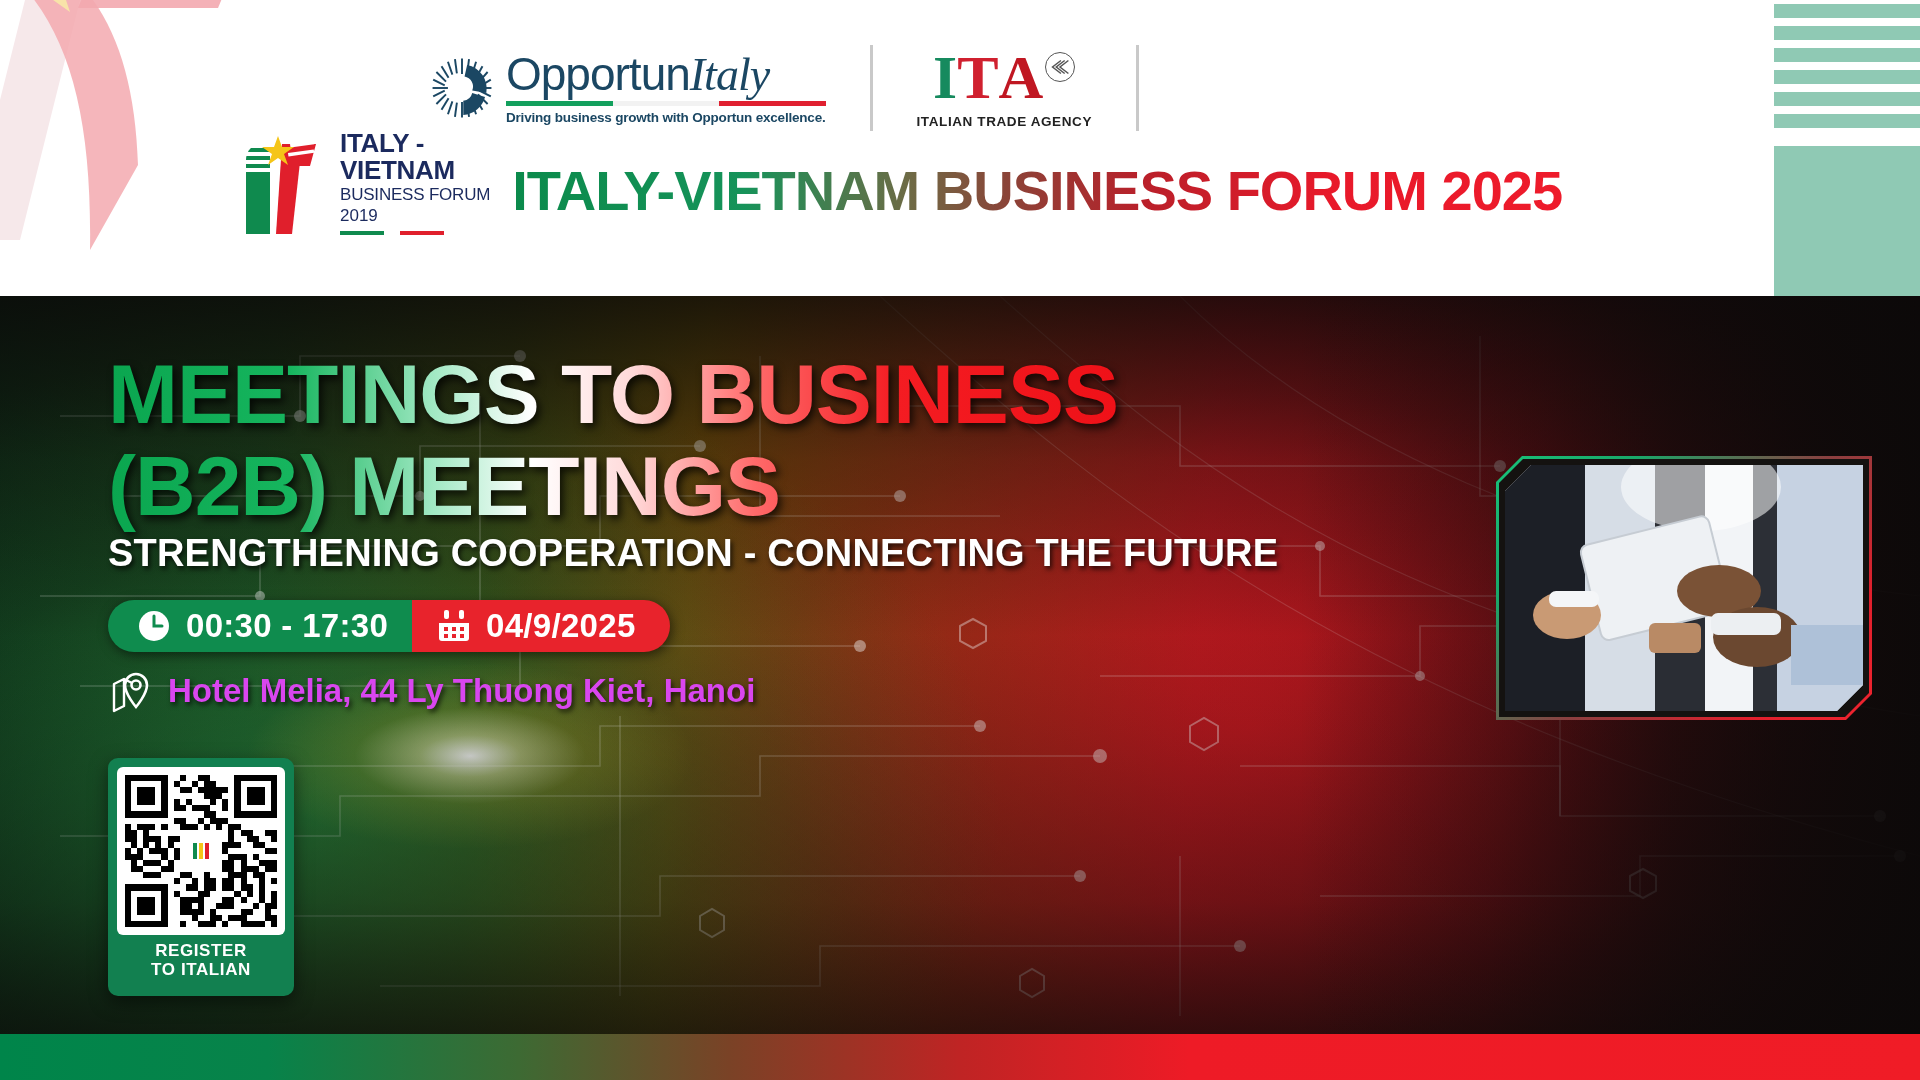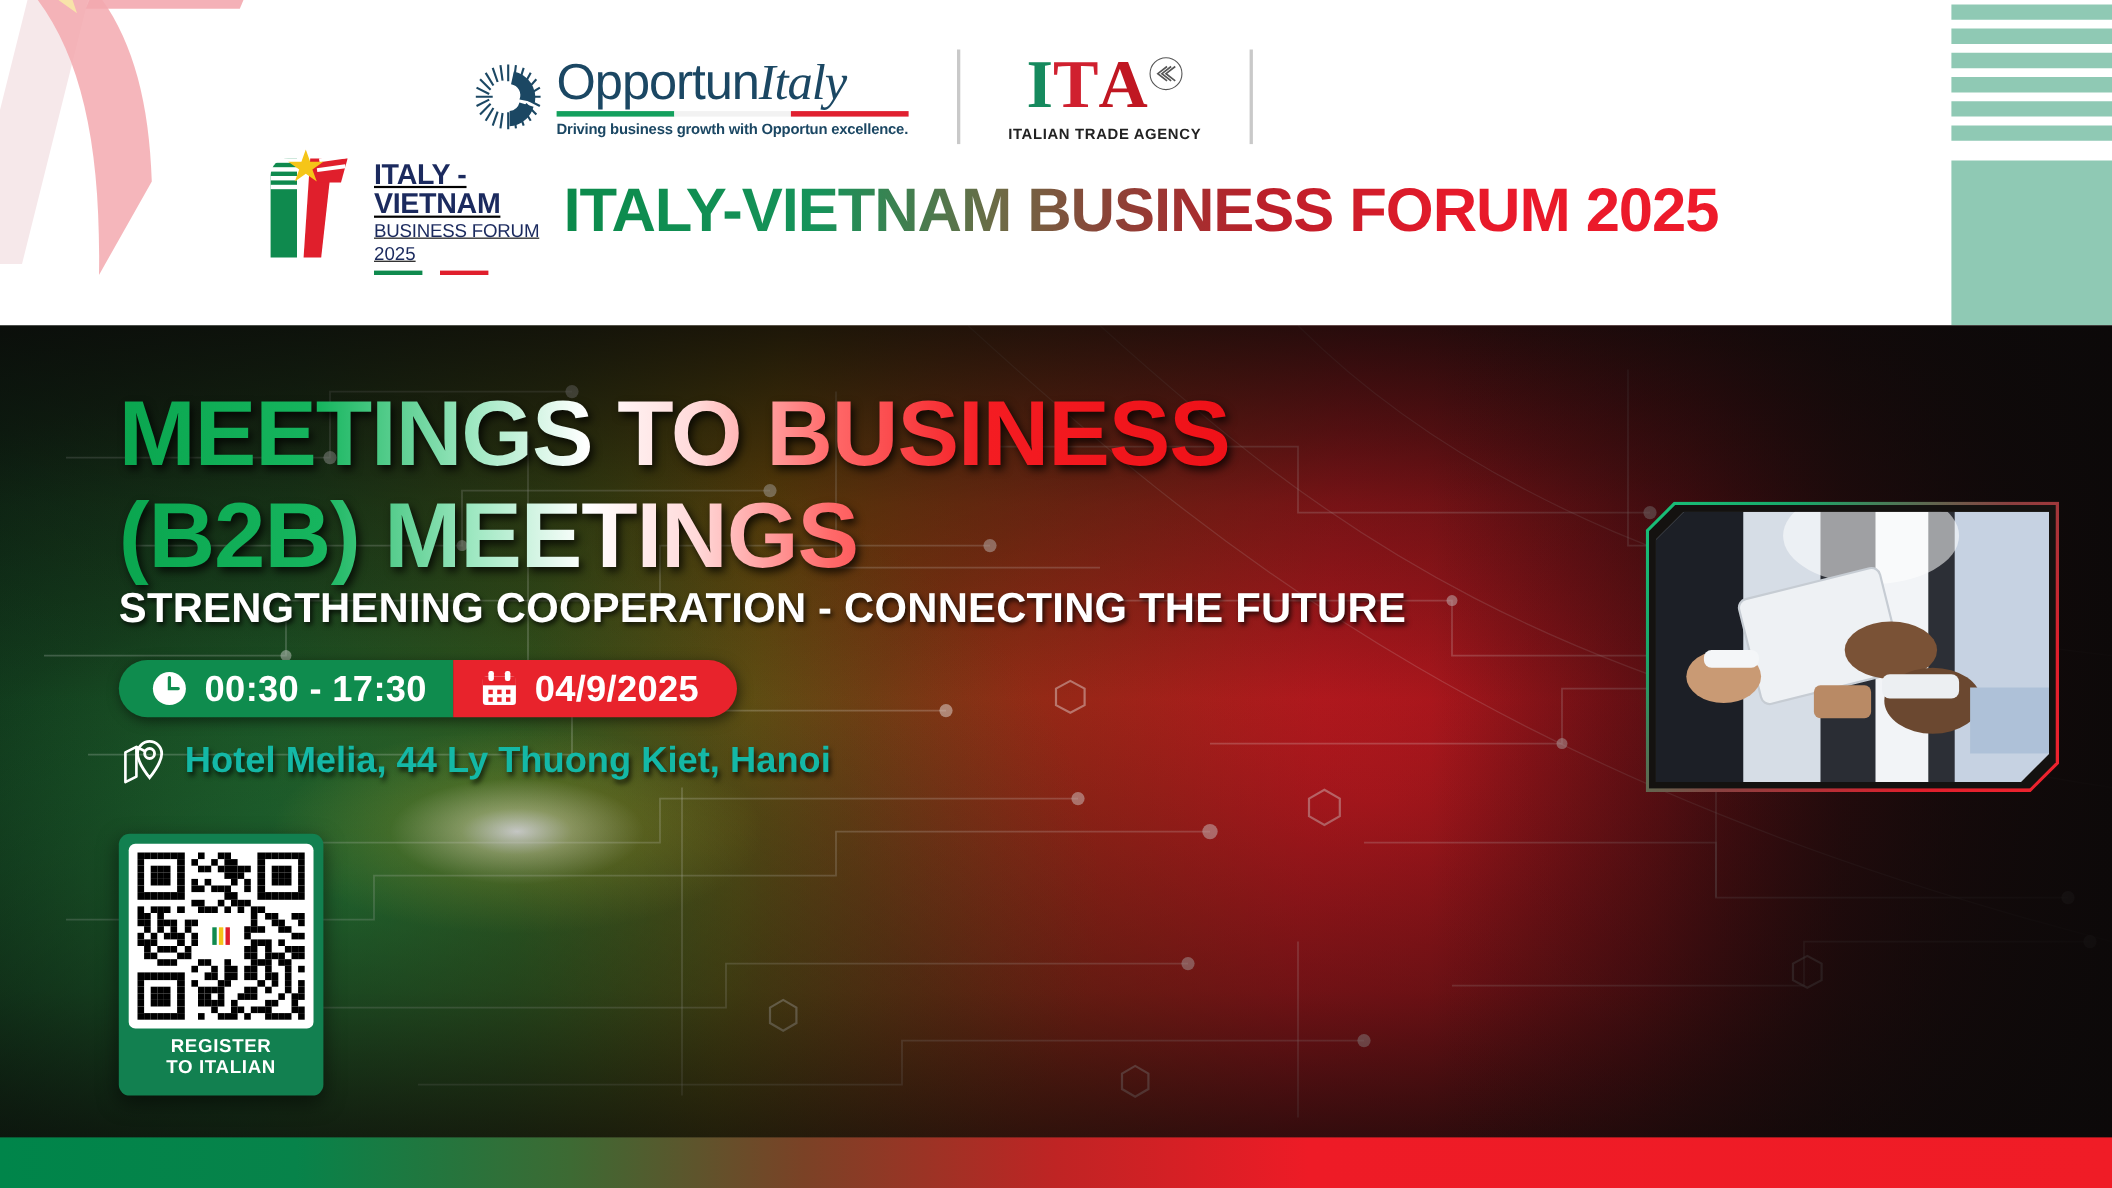--- a/index.html
+++ b/index.html
@@ -40,21 +40,21 @@
 
   
   .conf { display:flex; flex-direction:column; align-items:center; }
   .conf-bird { width:74px; height:54px; }
   .conf-txt { font-size:20.5px; color:#1b2a5e; letter-spacing:0.4px; margin-top:2px; }
   .conf-flag { display:flex; width:152px; height:11px; margin-top:6px; }
   .conf-flag i { flex:1; }
 
   
   .brand-row { position:absolute; left:236px; top:130px; display:flex; align-items:center; gap:22px; }
-  .ivlogo { display:flex; align-items:flex-end; gap:8px;text-decoration:underline; }
+  .ivlogo { display:flex; align-items:flex-start; gap:8px; }
   .ivlogo-mark { width:96px; height:120px; flex:0 0 auto; }
   .ivlogo-txt { display:flex; flex-direction:column; justify-content:center; }
   .ivl-1 { font-size:26px; font-weight:700; color:#1b2a5e; line-height:27px; letter-spacing:-0.3px; }
   .ivl-2 { font-size:17px; font-weight:400; color:#1b2a5e; line-height:21px; letter-spacing:-0.2px; }
   .ivl-3 { font-size:17px; font-weight:400; color:#1b2a5e; line-height:21px; }
   .ivl-bars { display:flex; gap:16px; margin-top:5px; }
   .ivl-bars i { display:block; width:44px; height:4px; }
 
   .forum-title { font-size:56px; font-weight:800; letter-spacing:-1px; white-space:nowrap;
     background:linear-gradient(90deg,#0b8a4b 0%,#16935a 22%,#6f6a45 38%,#8a4438 47%,#b9202a 60%,#e8192a 78%,#ee1b2b 100%);
@@ -84,21 +84,21 @@
   .subhead { position:absolute; left:108px; top:236px; font-size:38px; font-weight:700; color:#ffffff; letter-spacing:0.2px; white-space:nowrap; text-shadow:2px 3px 5px rgba(0,0,0,0.75); }
 
   
   .badges { position:absolute; left:108px; top:304px; display:flex; height:52px; filter:drop-shadow(2px 3px 6px rgba(0,0,0,0.55)); }
   .badge { display:flex; align-items:center; gap:14px; padding:0 24px; height:52px; }
   .badge span { font-size:33px; font-weight:700; color:#fff; letter-spacing:0.3px; white-space:nowrap; }
   .badge-time { background:#0f8c4e; border-radius:26px 0 0 26px; padding-left:28px; }
   .badge-date { background:#e8232c; border-radius:0 26px 26px 0; padding-right:34px; }
 
   .venue { position:absolute; left:108px; top:372px; display:flex; align-items:center; gap:14px; }
-  .venue span { font-size:33px; font-weight:700; color:#14b8a6; text-shadow:2px 3px 5px rgba(0,0,0,0.7); white-space:nowrap; }
+  .venue span { font-size:33px; font-weight:700; color:#d946ef; text-shadow:2px 3px 5px rgba(0,0,0,0.7); white-space:nowrap; }
 
   
   .qrbox { position:absolute; left:108px; top:462px; width:186px; height:238px; background:#128050; border-radius:10px; padding:9px 9px 0 9px;
     box-shadow:0 6px 18px rgba(0,0,0,0.5); }
   .qr-white { width:168px; height:168px; background:#fff; border-radius:6px; padding:8px; position:relative; }
   .qr-grid { width:152px; height:152px; display:grid; grid-template-columns:repeat(25,1fr); grid-template-rows:repeat(25,1fr); }
   .qr-grid i { background:#000; }
   .qr-logo { position:absolute; left:50%; top:50%; transform:translate(-50%,-50%); width:40px; height:26px; background:#fff; display:flex; align-items:center; justify-content:center; gap:2px; }
   .qr-caption { text-align:center; margin-top:6px; }
   .qr-caption div { font-size:17px; font-weight:700; color:#fff; letter-spacing:0.6px; line-height:19px; }
@@ -222,21 +222,21 @@
           <path d="M46 14 L66 14 L56 104 L40 104 Z" fill="#e01f2c"></path>
           <path d="M58 14 L80 14 L74 36 L52 36 Z" fill="#e01f2c"></path>
           <rect x="54" y="14" width="24" height="3.5" fill="#fff" transform="rotate(-8 54 14)"></rect>
           <rect x="52" y="23" width="26" height="3.5" fill="#fff" transform="rotate(-8 52 23)"></rect>
           <path d="M42 6 L46 17 L58 17 L48 24 L52 35 L42 28 L32 35 L36 24 L26 17 L38 17 Z" fill="#f5c518"></path>
         </svg>
         <div class="ivlogo-txt">
           <div class="ivl-1">ITALY -</div>
           <div class="ivl-1">VIETNAM</div>
           <div class="ivl-2">BUSINESS FORUM</div>
-          <div class="ivl-3">2025</div>
+          <div class="ivl-3">2019</div>
           <div class="ivl-bars">
             <i style="background:#0f8a4e"></i>
               <i style="background:#e01f2c"></i>
           </div>
         </div>
       </div>
       <div class="forum-title">ITALY-VIETNAM BUSINESS FORUM 2025</div>
     </div>
   </div>
 

